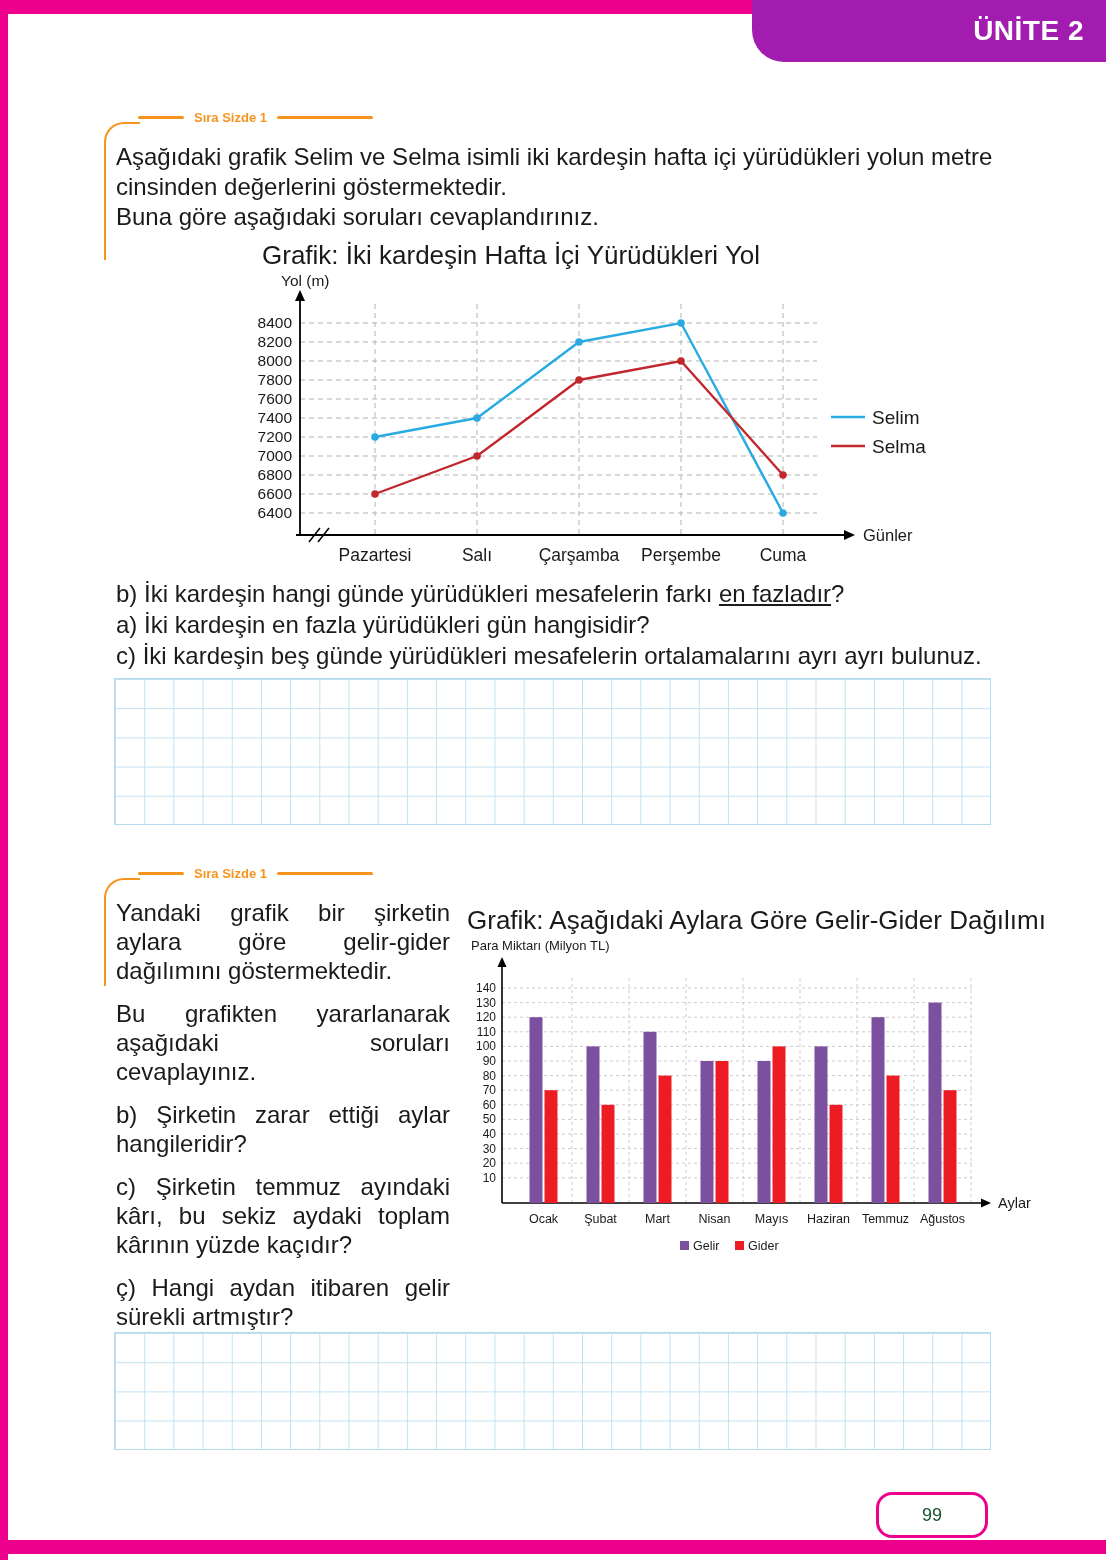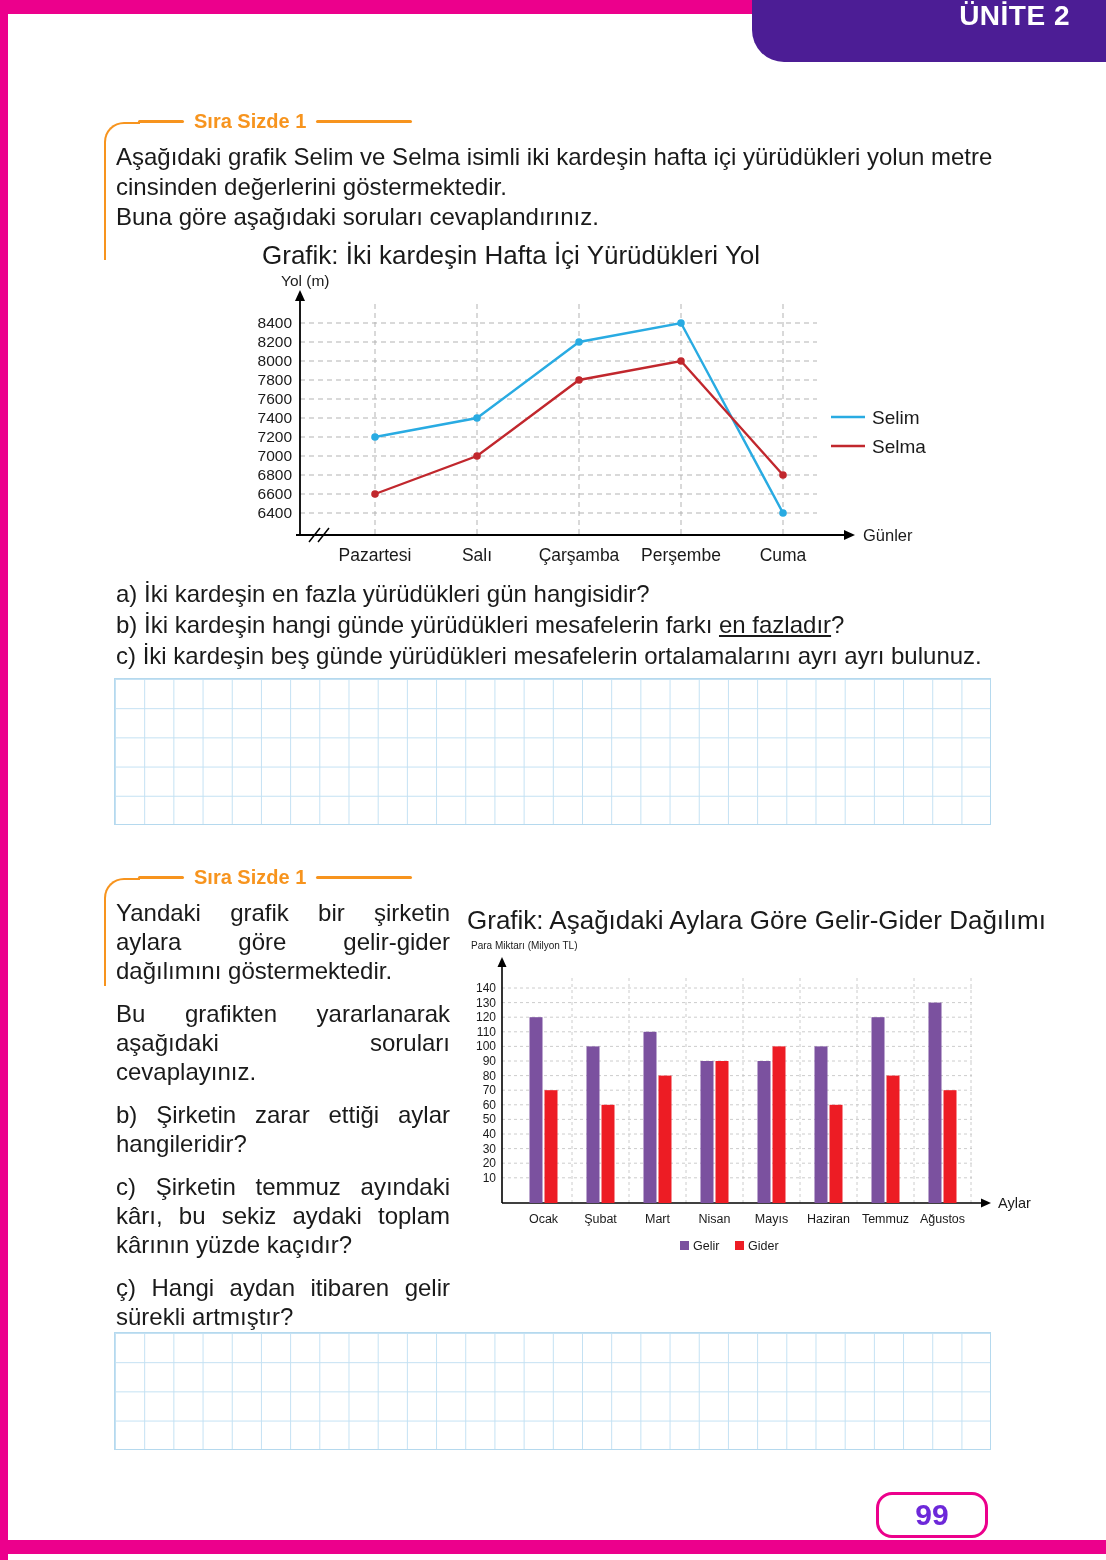--- a/index.html
+++ b/index.html
@@ -5,41 +5,41 @@
   *{margin:0;padding:0;box-sizing:border-box}
   html,body{background:#fff}
   body{width:1106px;height:1560px;font-family:"Liberation Sans",sans-serif;color:#1a1a1a}
   .page{position:relative;width:1106px;height:1560px;background:#fff;overflow:hidden}
   .abs{position:absolute}
 
   
   .top-strip{left:0;top:0;width:1106px;height:14px;background:#EC008C}
   .left-stripe{left:0;top:0;width:8px;height:1560px;background:#EC008C}
   .bottom-strip{left:0;top:1540px;width:1106px;height:14px;background:#EC008C}
-  .unit-tab{left:752px;top:0;width:354px;height:62px;background:#4c1d95;
-    border-bottom-left-radius:32px;display:flex;align-items:flex-start;justify-content:flex-end;
-    padding-right:36px}
+  .unit-tab{left:752px;top:0;width:354px;height:62px;background:#a21caf;
+    border-bottom-left-radius:32px;display:flex;align-items:center;justify-content:flex-end;
+    padding-right:22px}
   .unit-tab span{color:#fff;font-weight:bold;font-size:28px;letter-spacing:.5px}
 
   .page-badge{left:876px;top:1492px;width:112px;height:46px;background:#fff;
     border:3px solid #EC008C;border-radius:16px;display:flex;align-items:center;justify-content:center}
-  .page-badge span{font-size:30px;font-weight:bold;color:#6d28d9}
+  .page-badge span{font-size:18px;font-weight:normal;color:#14532d}
 
   
   .ss-row{display:flex;align-items:center;gap:10px}
   .ss-row .dash{height:3px;background:#F7941E;border-radius:2px}
-  .ss-label{color:#F7941E;font-weight:bold;font-size:20px;white-space:nowrap}
+  .ss-label{color:#F7941E;font-weight:bold;font-size:13px;white-space:nowrap}
   .bracket{border-left:2.5px solid #F7941E;border-top:2.5px solid #F7941E;border-top-left-radius:20px}
 
   
   p{font-size:24px;line-height:30px}
   .bold{font-weight:normal}
   .u{text-decoration:underline}
   .chart-title{font-size:26px}
-  .chart-sub{font-size:10px}
+  .chart-sub{font-size:13px}
   .q-list p{line-height:31px}
   .s2-col{text-align:justify}
   .s2-col p{line-height:29px;margin-bottom:14px}
   .s2-col p:last-child{margin-bottom:4px}
 
   
   .answer-grid{background-color:#fff;
     background-image:
       linear-gradient(to right,#c3e1f3 1px,transparent 1px),
       linear-gradient(to bottom,#c3e1f3 1px,transparent 1px);
@@ -125,22 +125,22 @@
         <text x="528" y="309" text-anchor="middle" font-size="17.5" fill="#1a1a1a">Cuma</text>
         <text x="26" y="34" font-size="15.5" fill="#1a1a1a">Yol (m)</text>
         <text x="608" y="289" font-size="16.5" fill="#1a1a1a">Günler</text>
         <line x1="576" y1="165" x2="610" y2="165" stroke="#29ABE2" stroke-width="2.6"></line>
         <text x="617" y="171.5" font-size="19" fill="#1a1a1a">Selim</text>
         <line x1="576" y1="194" x2="610" y2="194" stroke="#C1272D" stroke-width="2.6"></line>
         <text x="617" y="200.5" font-size="19" fill="#1a1a1a">Selma</text>
       </svg></div>
 
   <div class="abs q-list" style="left:116px;top:578px;width:900px">
+    <p><span>b) İki kardeşin hangi günde yürüdükleri mesafelerin farkı </span><span class="u">en fazladır</span><span>?</span></p>
     <p>a) İki kardeşin en fazla yürüdükleri gün hangisidir?</p>
-    <p><span>b) İki kardeşin hangi günde yürüdükleri mesafelerin farkı </span><span class="u">en fazladır</span><span>?</span></p>
     <p>c) İki kardeşin beş günde yürüdükleri mesafelerin ortalamalarını ayrı ayrı bulunuz.</p>
   </div>
 
   <div class="abs answer-grid" style="left:114px;top:678px;width:877px;height:147px"></div>
 
   <div class="abs ss-row" style="left:138px;top:866px">
     <span class="dash" style="width:46px"></span>
     <span class="ss-label">Sıra Sizde 1</span>
     <span class="dash" style="width:96px"></span>
   </div>

